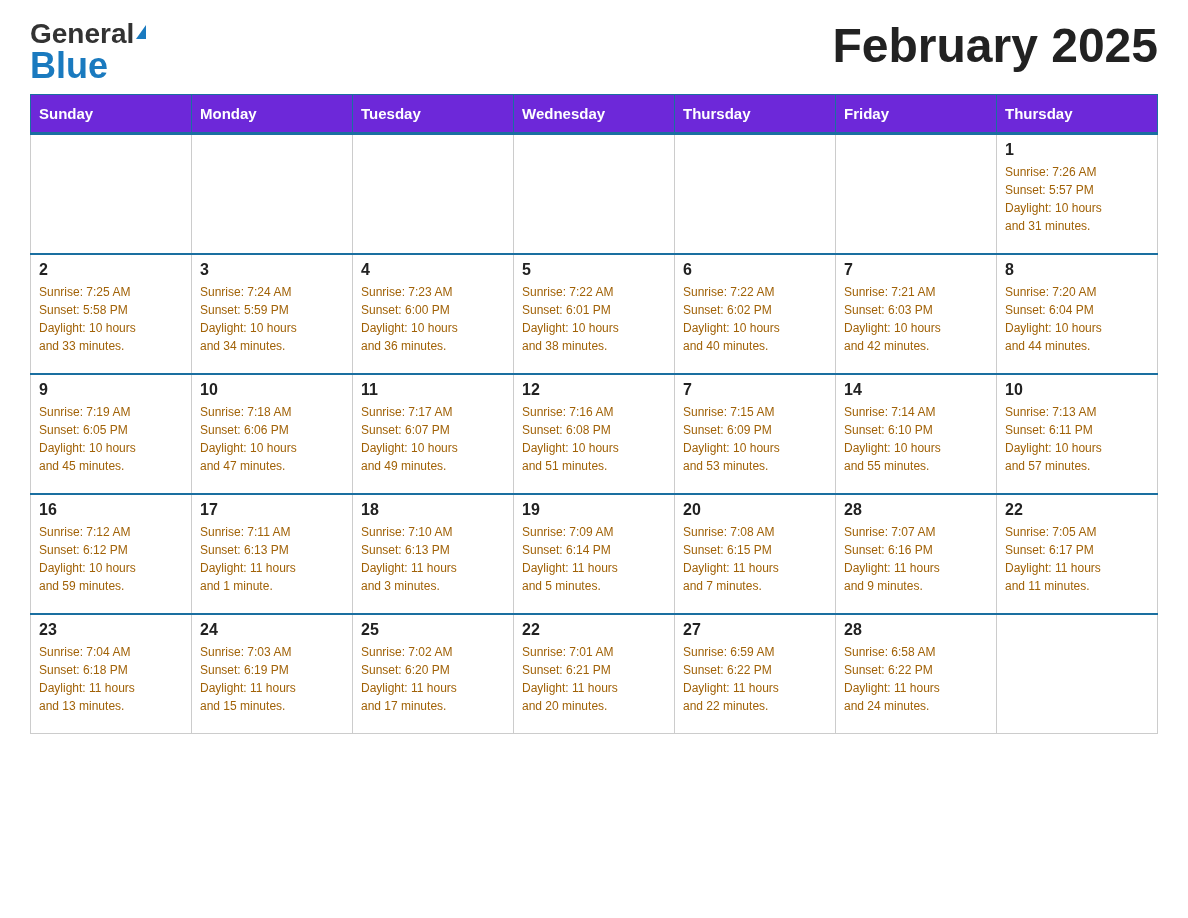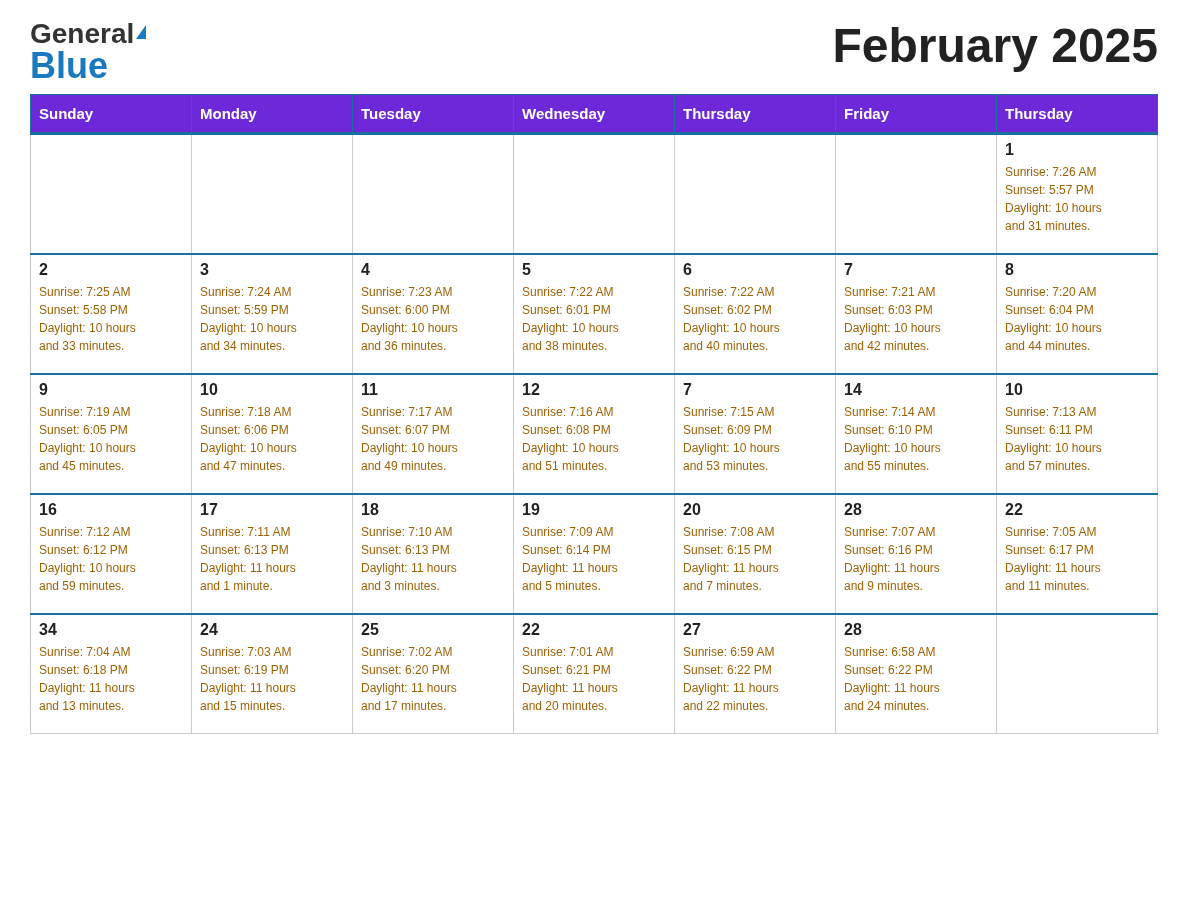--- a/index.html
+++ b/index.html
@@ -231,21 +231,21 @@
           <div class="day-number">28</div>
           <div class="day-info">Sunrise: 7:07 AM<br>Sunset: 6:16 PM<br>Daylight: 11 hours<br>and 9 minutes.</div>
         </td>
         <td>
           <div class="day-number">22</div>
           <div class="day-info">Sunrise: 7:05 AM<br>Sunset: 6:17 PM<br>Daylight: 11 hours<br>and 11 minutes.</div>
         </td>
       </tr>
       <tr>
         <td>
-          <div class="day-number">34</div>
+          <div class="day-number">23</div>
           <div class="day-info">Sunrise: 7:04 AM<br>Sunset: 6:18 PM<br>Daylight: 11 hours<br>and 13 minutes.</div>
         </td>
         <td>
           <div class="day-number">24</div>
           <div class="day-info">Sunrise: 7:03 AM<br>Sunset: 6:19 PM<br>Daylight: 11 hours<br>and 15 minutes.</div>
         </td>
         <td>
           <div class="day-number">25</div>
           <div class="day-info">Sunrise: 7:02 AM<br>Sunset: 6:20 PM<br>Daylight: 11 hours<br>and 17 minutes.</div>
         </td>

